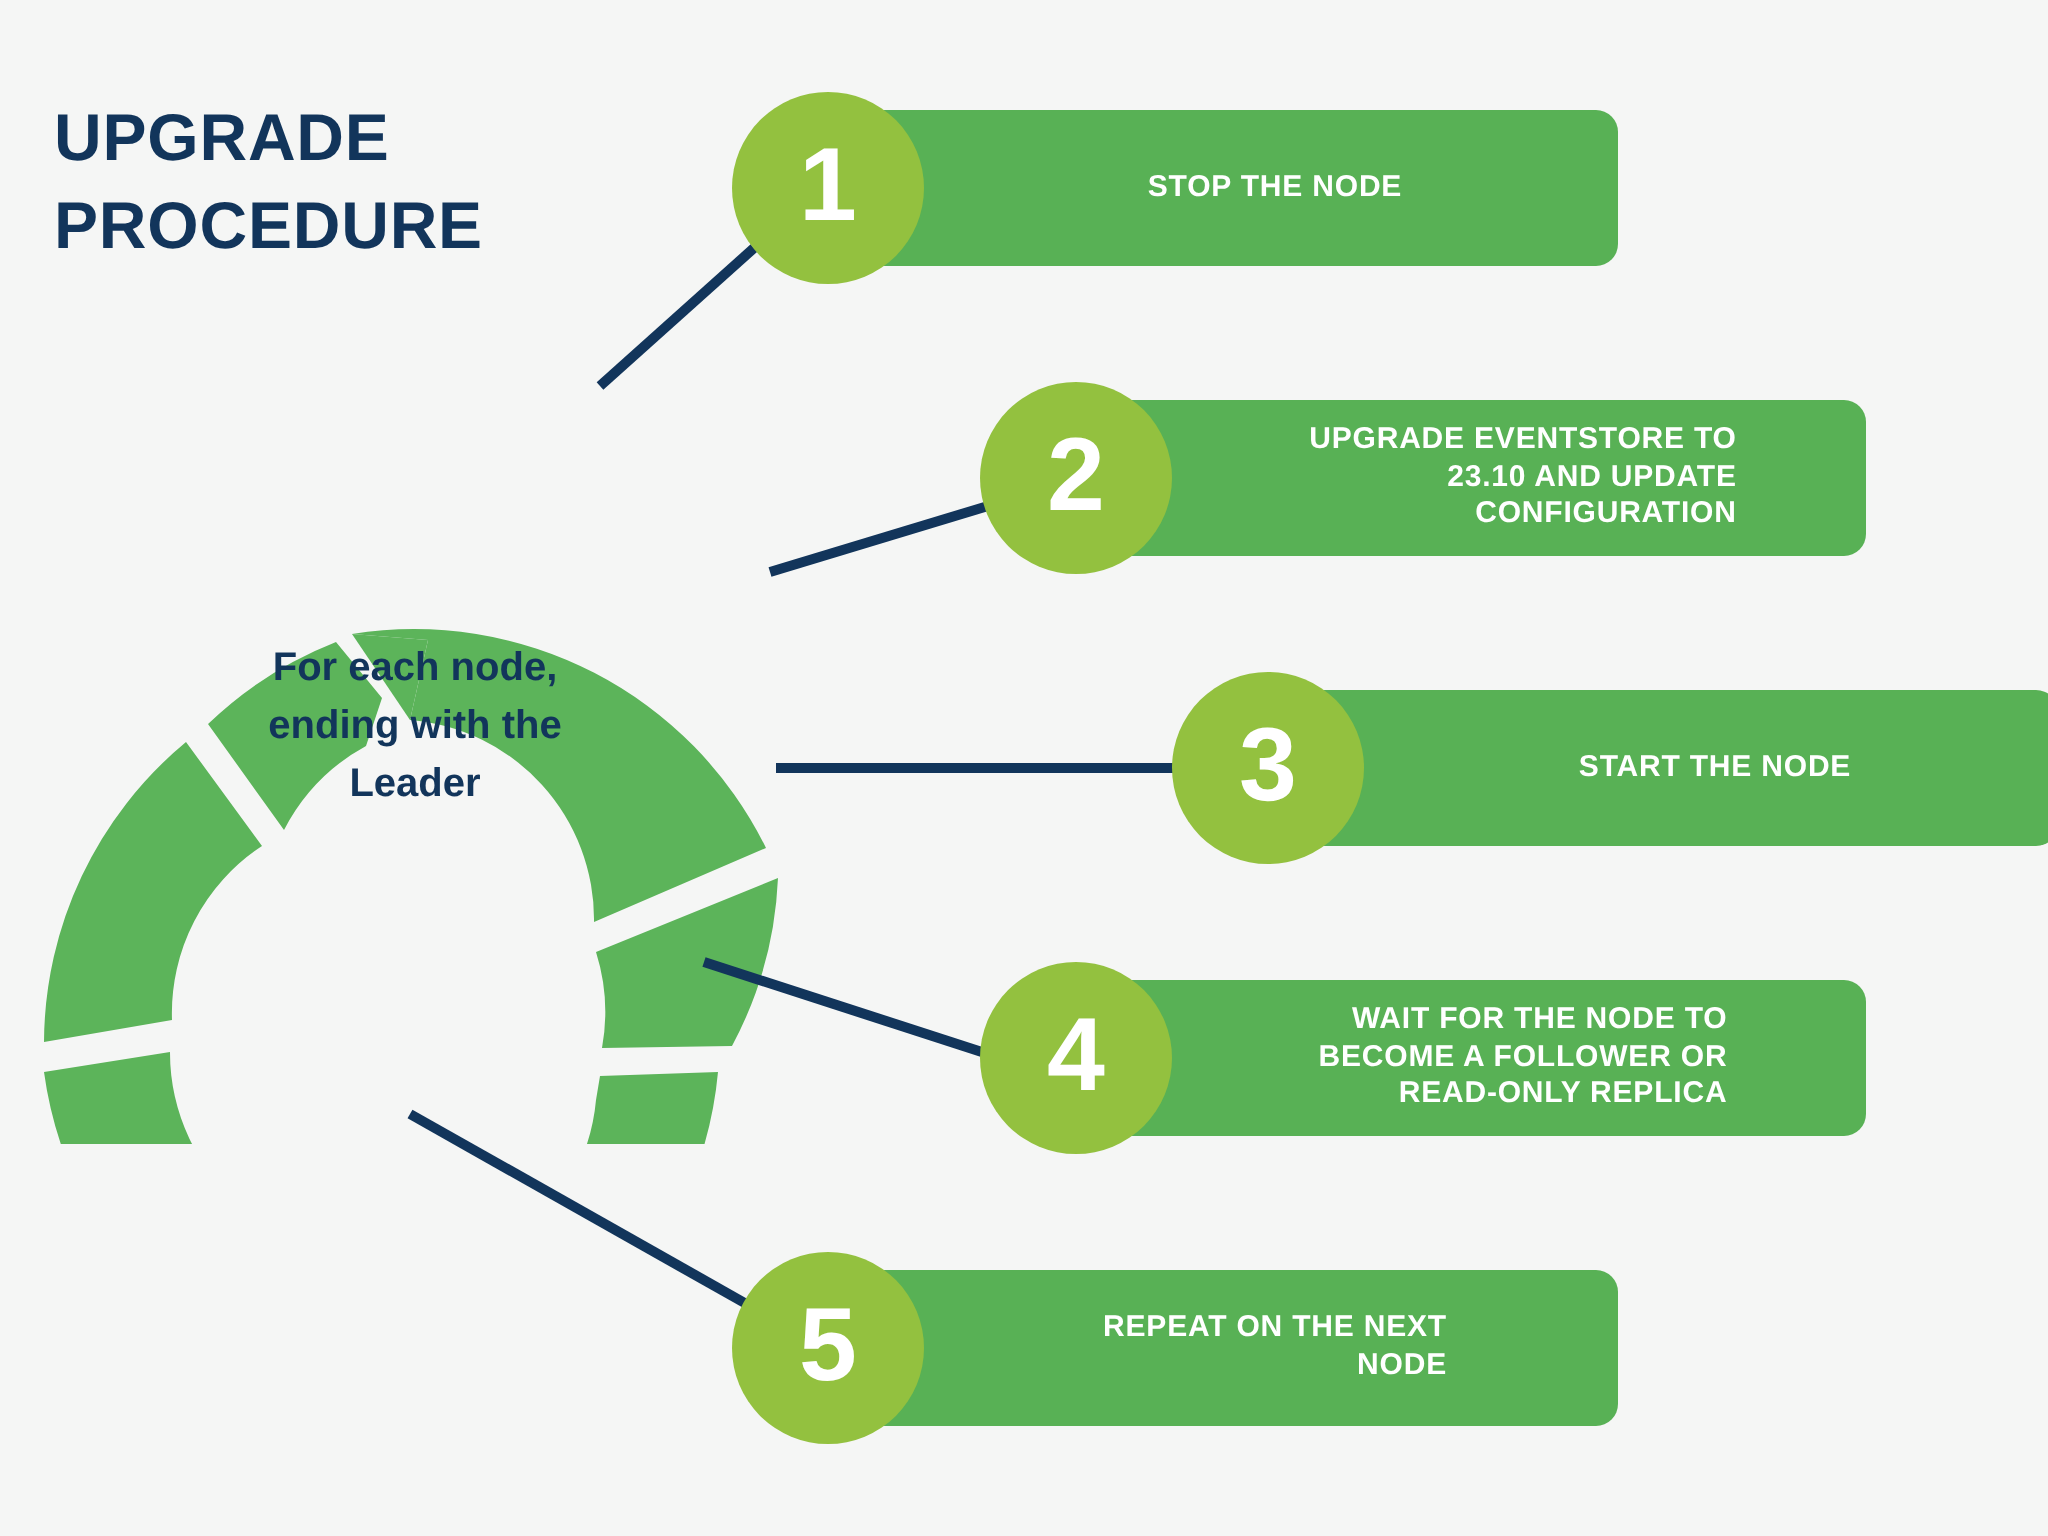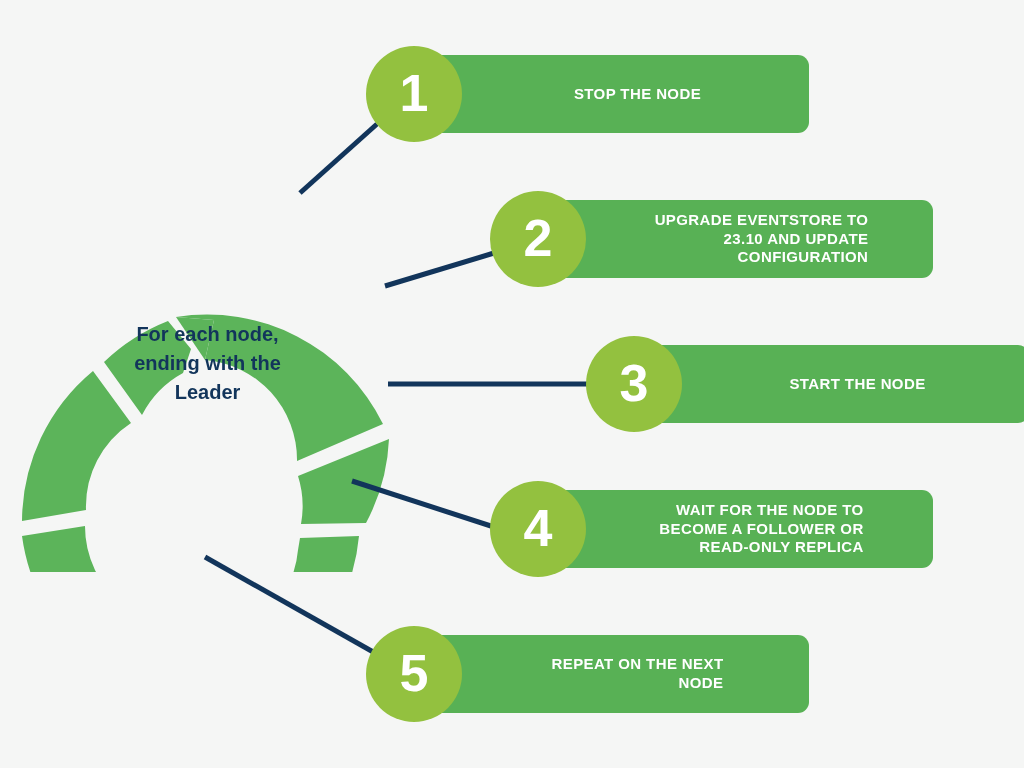--- a/index.html
+++ b/index.html
@@ -125,20 +125,22 @@
   #step-4 { left: 490px; top: 490px; }
   #step-4 .step-bar { width: 411px; }
   #step-5 { left: 366px; top: 635px; }
   #step-5 .step-bar { width: 411px; }
 </style>
 </head>
 <body>
 
 <div id="stage">
 
+  <div id="title">UPGRADE
+PROCEDURE</div>
 
   <div id="cycle">
     <svg width="400" height="420" viewBox="0 0 400 420">
       <g fill="#5cb45a">
 
         <path d="M 168 165
                  A 196 196 0 0 1 375 272
                  L 289 309
                  A 100 100 0 0 0 197 208
                  L 206 168

